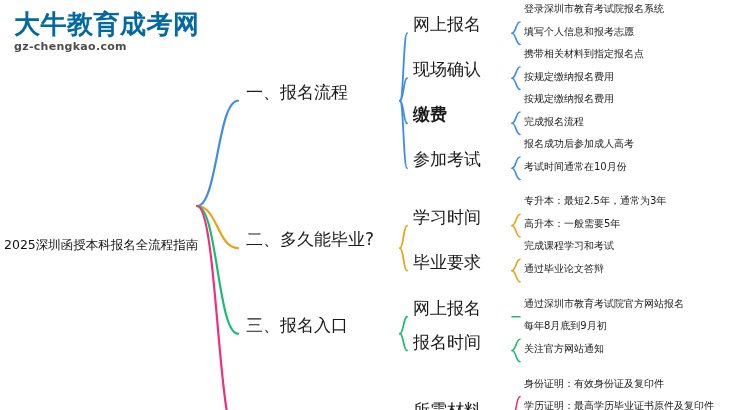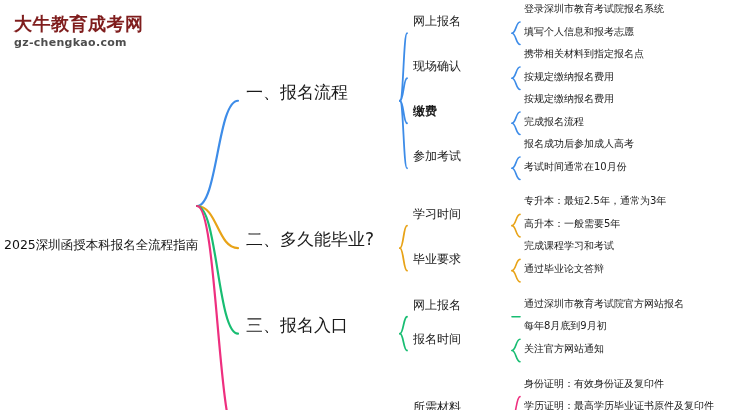--- a/index.html
+++ b/index.html
@@ -32,31 +32,31 @@
   .logo-mark .cap:after{
     content:"";position:absolute;right:3px;top:-3px;width:7px;height:7px;
     background:#d8262c;border-radius:50%;
   }
   .logo-mark .glyph{
     position:absolute;left:0;top:13px;width:44px;text-align:center;
     font-size:15px;font-weight:bold;color:#3b2b20;letter-spacing:-1px;
     line-height:15px;
   }
   .logo-text{display:flex;flex-direction:column;justify-content:center;line-height:1;}
-  .logo-title{font-size:18px;font-weight:bold;color:#7f1d1d;letter-spacing:0.5px;text-align:center;}
+  .logo-title{font-size:26px;font-weight:bold;color:#0369a1;letter-spacing:0.5px;text-align:center;}
   .logo-sub{font-size:11px;font-weight:bold;color:#4d4d4d;margin-top:4px;letter-spacing:0.3px;}
 
   
   #links{position:absolute;left:0;top:0;width:750px;height:410px;}
 
   
   .node{position:absolute;white-space:nowrap;color:#1a1a1a;}
   .node.root{font-size:12.5px;color:#111;margin-top:46px;}
   .node.l1{font-size:17px;}
-  .node.l2{font-size:12px;}
+  .node.l2{font-size:17px;}
   .node.l3{font-size:10px;}
 </style>
 </head>
 <body>
 
 <div id="root-stage">
 
   <div class="logo-wrap">
     <div class="logo-text">
       <div class="logo-title">大牛教育成考网</div>

